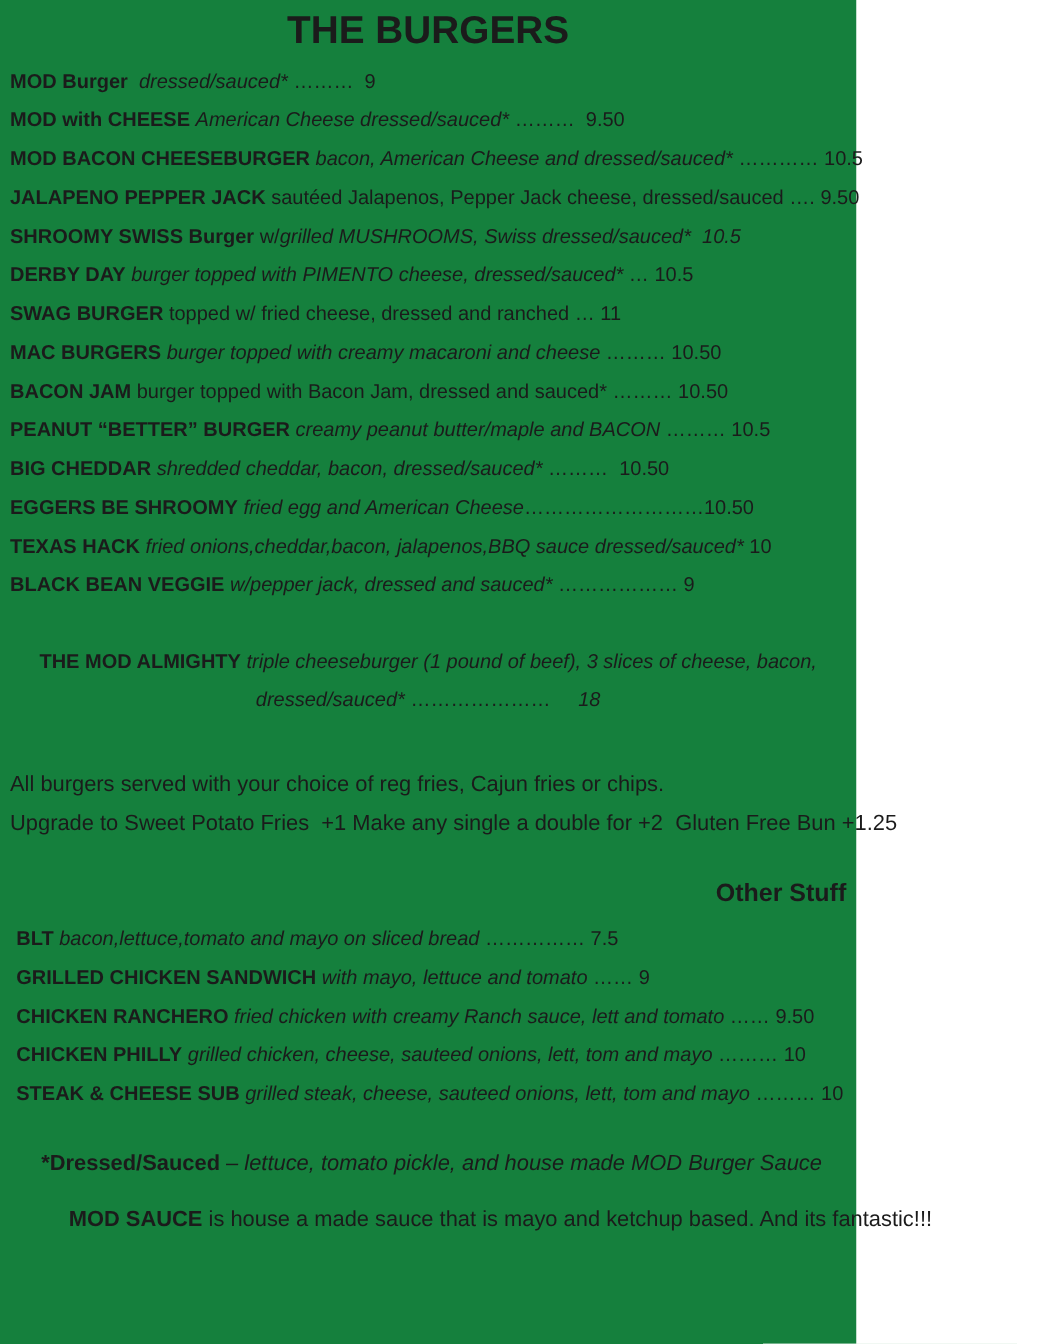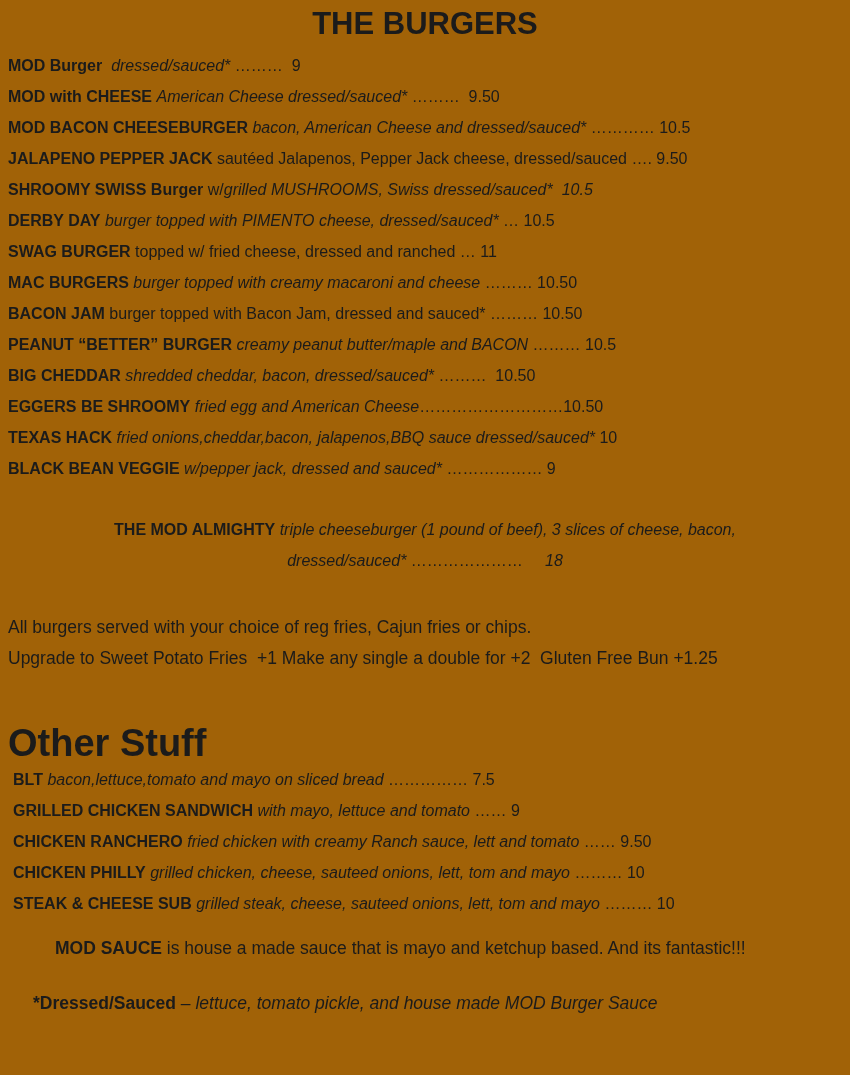--- a/index.html
+++ b/index.html
@@ -5,39 +5,39 @@
   * { margin: 0; padding: 0; box-sizing: border-box; }
   html, body { background: #ffffff; }
   body {
     width: 850px;
     height: 1075px;
     font-family: "Liberation Sans", "DejaVu Sans", sans-serif;
     color: #1b1b1b;
     overflow: hidden;
   }
   .page {
-    width: 850px;
+    width: 685px;
     height: 1075px;
     padding: 4px 8px 0 8px;
-    background: #a16207;
+    background: #15803d;
   }
   h1.section-title {
     font-size: 31px;
     line-height: 40px;
     font-weight: 700;
     text-align: center;
     letter-spacing: 0px;
     margin-bottom: 6px;
   }
   h2.section-title {
-    font-size: 38px;
+    font-size: 20px;
     line-height: 42px;
     font-weight: 700;
-    text-align: left;
-    margin-top: 48px;
+    text-align: right;
+    margin-top: 20px;
   }
   .items { }
   .menu-line {
     font-size: 16px;
     line-height: 31px;
     white-space: pre;
   }
   .items.other { padding-left: 5px; }
   .featured { margin-top: 30px; }
   .featured .menu-line { text-align: center; }
@@ -96,17 +96,17 @@
   <h2 class="section-title">Other Stuff</h2>
 
   <div class="items other" id="other-items">
       <div class="menu-line"><span class="st-bold">BLT</span><span class="st-regular"> </span><span class="st-italic">bacon,lettuce,tomato and mayo on sliced bread</span><span class="st-regular"> …………… 7.5</span></div>
       <div class="menu-line"><span class="st-bold">GRILLED CHICKEN SANDWICH</span><span class="st-regular"> </span><span class="st-italic">with mayo, lettuce and tomato</span><span class="st-regular"> …… 9</span></div>
       <div class="menu-line"><span class="st-bold">CHICKEN RANCHERO</span><span class="st-regular"> </span><span class="st-italic">fried chicken with creamy Ranch sauce, lett and tomato</span><span class="st-regular"> …… 9.50</span></div>
       <div class="menu-line"><span class="st-bold">CHICKEN PHILLY</span><span class="st-regular"> </span><span class="st-italic">grilled chicken, cheese, sauteed onions, lett, tom and mayo</span><span class="st-regular"> ……… 10</span></div>
       <div class="menu-line"><span class="st-bold">STEAK &amp; CHEESE SUB</span><span class="st-regular"> </span><span class="st-italic">grilled steak, cheese, sauteed onions, lett, tom and mayo</span><span class="st-regular"> ……… 10</span></div>
     </div>
 
+  <div class="footnote fn1" id="footnote-0"><span class="st-bold">*Dressed/Sauced</span><span class="st-regular"> – </span><span class="st-italic">lettuce, tomato pickle, and house made MOD Burger Sauce</span></div>
+
   <div class="footnote fn2" id="footnote-1"><span class="st-bold">MOD SAUCE</span><span class="st-regular"> is house a made sauce that is mayo and ketchup based. And its fantastic!!!</span></div>
-
-  <div class="footnote fn1" id="footnote-0"><span class="st-bold">*Dressed/Sauced</span><span class="st-regular"> – </span><span class="st-italic">lettuce, tomato pickle, and house made MOD Burger Sauce</span></div>
 
 </div>
 
 </body></html>

